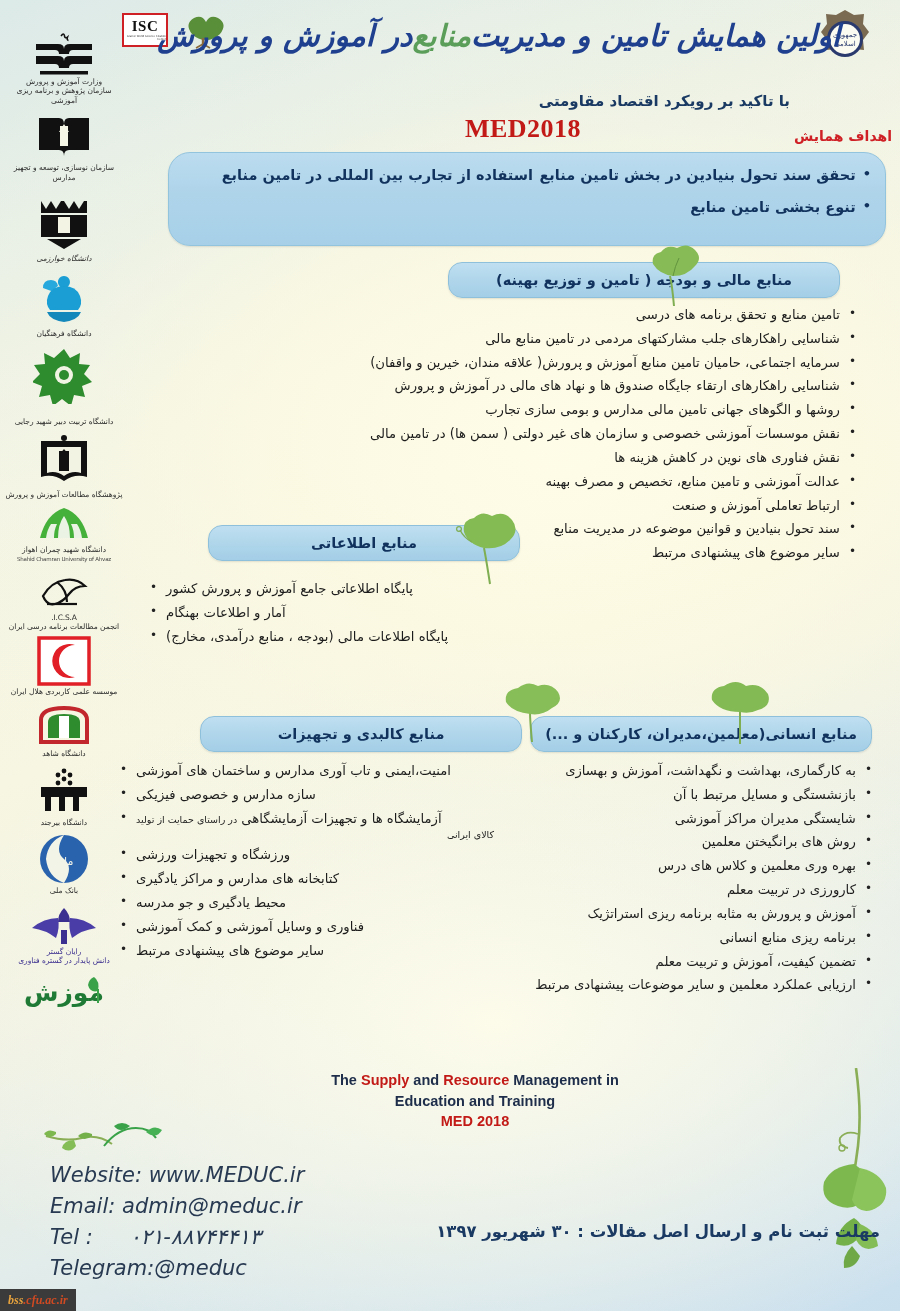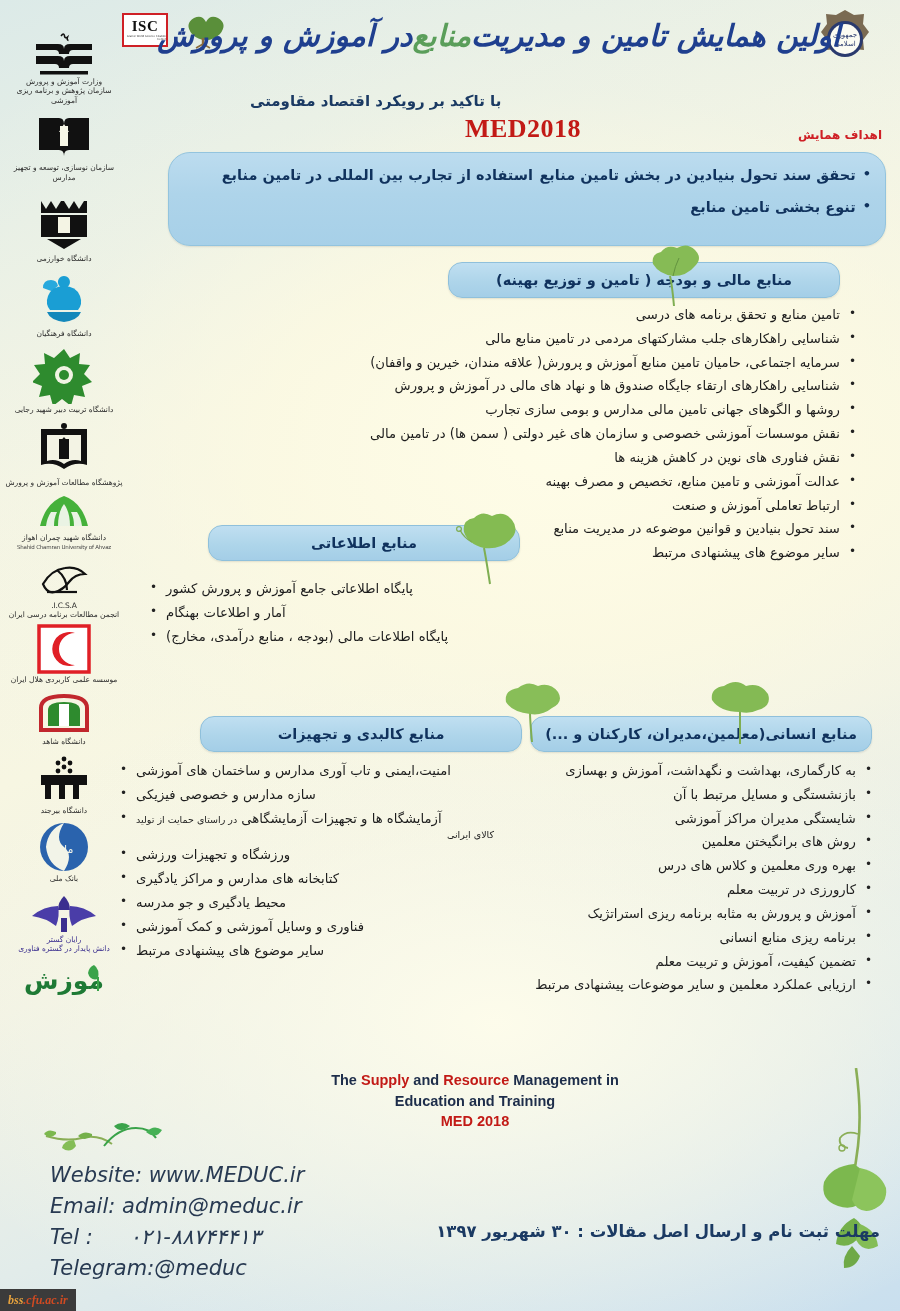--- a/index.html
+++ b/index.html
@@ -47,31 +47,31 @@
   #crest{position:absolute;right:24px;top:8px;width:62px;height:62px;}
   #main-title{
     position:absolute;left:200px;top:18px;width:640px;height:70px;
     text-align:center;direction:rtl;
     font-family:"DejaVu Sans","Liberation Sans",sans-serif;
     font-size:30px;font-weight:bold;font-style:italic;
     white-space:nowrap;
   }
   #main-title .w{display:inline-block;}
   #subtitle{
-    position:absolute;left:250px;top:92px;width:540px;text-align:left;
+    position:absolute;left:250px;top:92px;width:540px;text-align:right;
     font-size:15px;font-weight:bold;color:#1b3a63;direction:rtl;
   }
   #med-code{
     position:absolute;left:253px;top:114px;width:540px;text-align:center;
     font-family:"Liberation Serif",serif;font-size:26px;font-weight:bold;color:#c21a16;
     letter-spacing:.5px;direction:ltr;
   }
   #goals-label{
-    position:absolute;right:18px;top:128px;
-    font-size:12px;font-weight:bold;color:#cf2026;direction:rtl;
+    position:absolute;right:8px;top:128px;
+    font-size:14px;font-weight:bold;color:#cf2026;direction:rtl;
   }
   
   .panel{
     position:absolute;
     background:linear-gradient(180deg,#bcdcef 0%,#aed4ea 45%,#a7d0e8 100%);
     border:1px solid #93c4de;border-radius:16px;
     box-shadow:0 1px 2px rgba(0,0,0,.10);
   }
   #top-panel{left:168px;top:152px;width:716px;height:92px;border-radius:22px;}
   .tp-col{position:absolute;top:12px;direction:rtl;}
@@ -157,21 +157,21 @@
         <svg width="58" height="50" viewBox="0 0 58 50">
           <path d="M4 6 h20 q5 0 5 6 v32 q0-6-5-6 h-20z" fill="#111"></path>
           <path d="M54 6 h-20 q-5 0-5 6 v32 q0-6 5-6 h20z" fill="#111"></path>
           <rect x="25" y="14" width="8" height="20" fill="#f6f6e6"></rect>
           <path d="M29 12 l5 8 h-10z" fill="#f6f6e6"></path>
         </svg>
       </div>
       <div class="logo-cap">سازمان نوسازی، توسعه و تجهیز مدارس</div>
     </div>
 
-    <div class="logo-cell" style="margin-top:6px;">
+    <div class="logo-cell" style="margin-top:6px;font-style:italic;">
       <div class="logo-mark">
         <svg width="62" height="62" viewBox="0 0 62 62">
           <path d="M8 10 l5 8 l5-8 l5 8 l5-8 l3 0 l0 12 l-23 0z" fill="#111"></path>
           <path d="M31 10 l5 8 l5-8 l5 8 l5-8 l3 0 l0 12 l-23 0z" fill="#111"></path>
           <rect x="8" y="24" width="46" height="22" fill="#111"></rect>
           <rect x="25" y="26" width="12" height="16" fill="#f4f4e4"></rect>
           <path d="M14 48 l17 10 l17 -10z" fill="#111"></path>
         </svg>
       </div>
       <div class="logo-cap">دانشگاه خوارزمی</div>
@@ -182,21 +182,21 @@
         <svg width="62" height="58" viewBox="0 0 62 58">
           <path d="M31 6 a6 6 0 1 1 -.1 0z" fill="#1a9ed4"></path>
           <path d="M10 18 q0-8 8-8 q6 0 7 6 q-4 2-4 6z" fill="#27a9dd"></path>
           <path d="M31 16 q12 0 16 10 q3 8 -2 14 h-28 q-5-6-2-14 q4-10 16-10z" fill="#1a9ed4"></path>
           <path d="M14 42 h34 q-3 8 -17 10 q-14-2-17-10z" fill="#1488bb"></path>
         </svg>
       </div>
       <div class="logo-cap">دانشگاه فرهنگیان</div>
     </div>
 
-    <div class="logo-cell" style="margin-top:4px;">
+    <div class="logo-cell" style="margin-top:4px;gap:12px;">
       <div class="logo-mark">
         <svg width="62" height="58" viewBox="0 0 62 58">
           <g fill="#2e8b2e">
             <path d="M31 3 l6 9 l10-5 l-1 11 l11 1 l-6 9 l8 8 l-10 4 l3 11 l-11-2 l-3 11 l-9-7 l-9 7 l-3-11 l-11 2 l3-11 l-10-4 l8-8 l-6-9 l11-1 l-1-11 l10 5z"></path>
           </g>
           <circle cx="31" cy="29" r="9" fill="#f1f3e3"></circle>
           <circle cx="31" cy="29" r="5" fill="#2e8b2e"></circle>
         </svg>
       </div>
       <div class="logo-cap">دانشگاه تربیت دبیر شهید رجایی</div>

